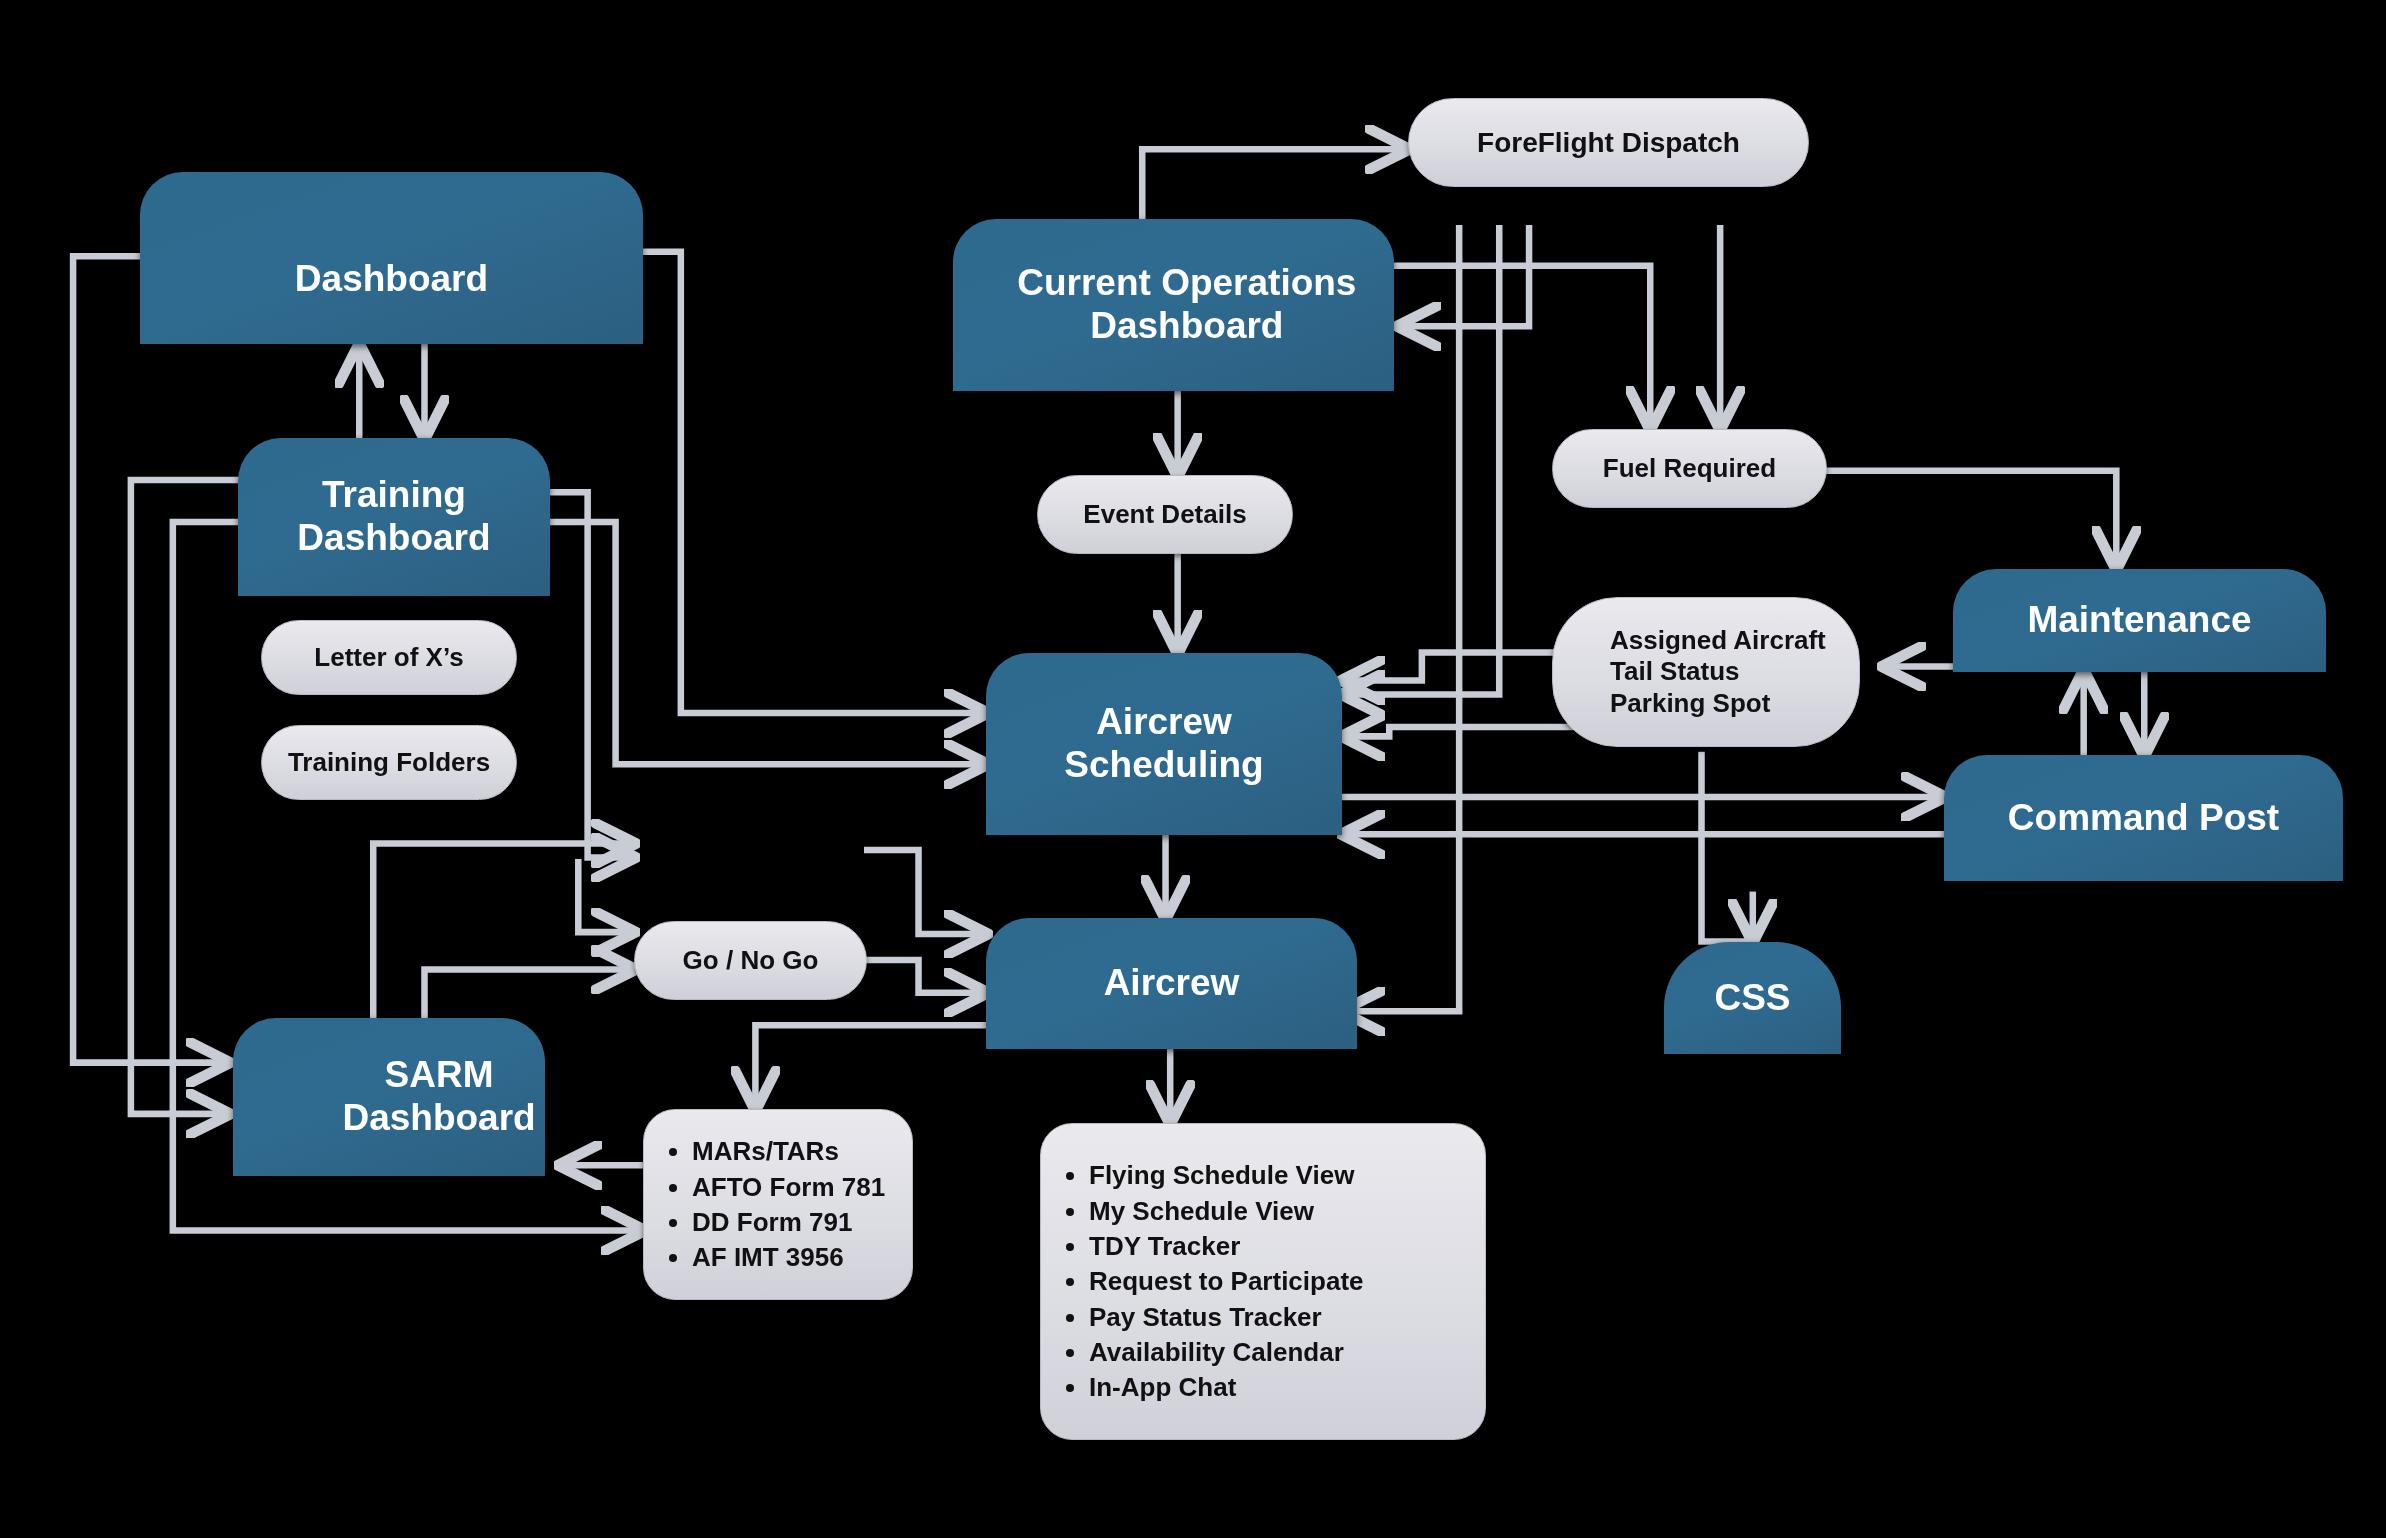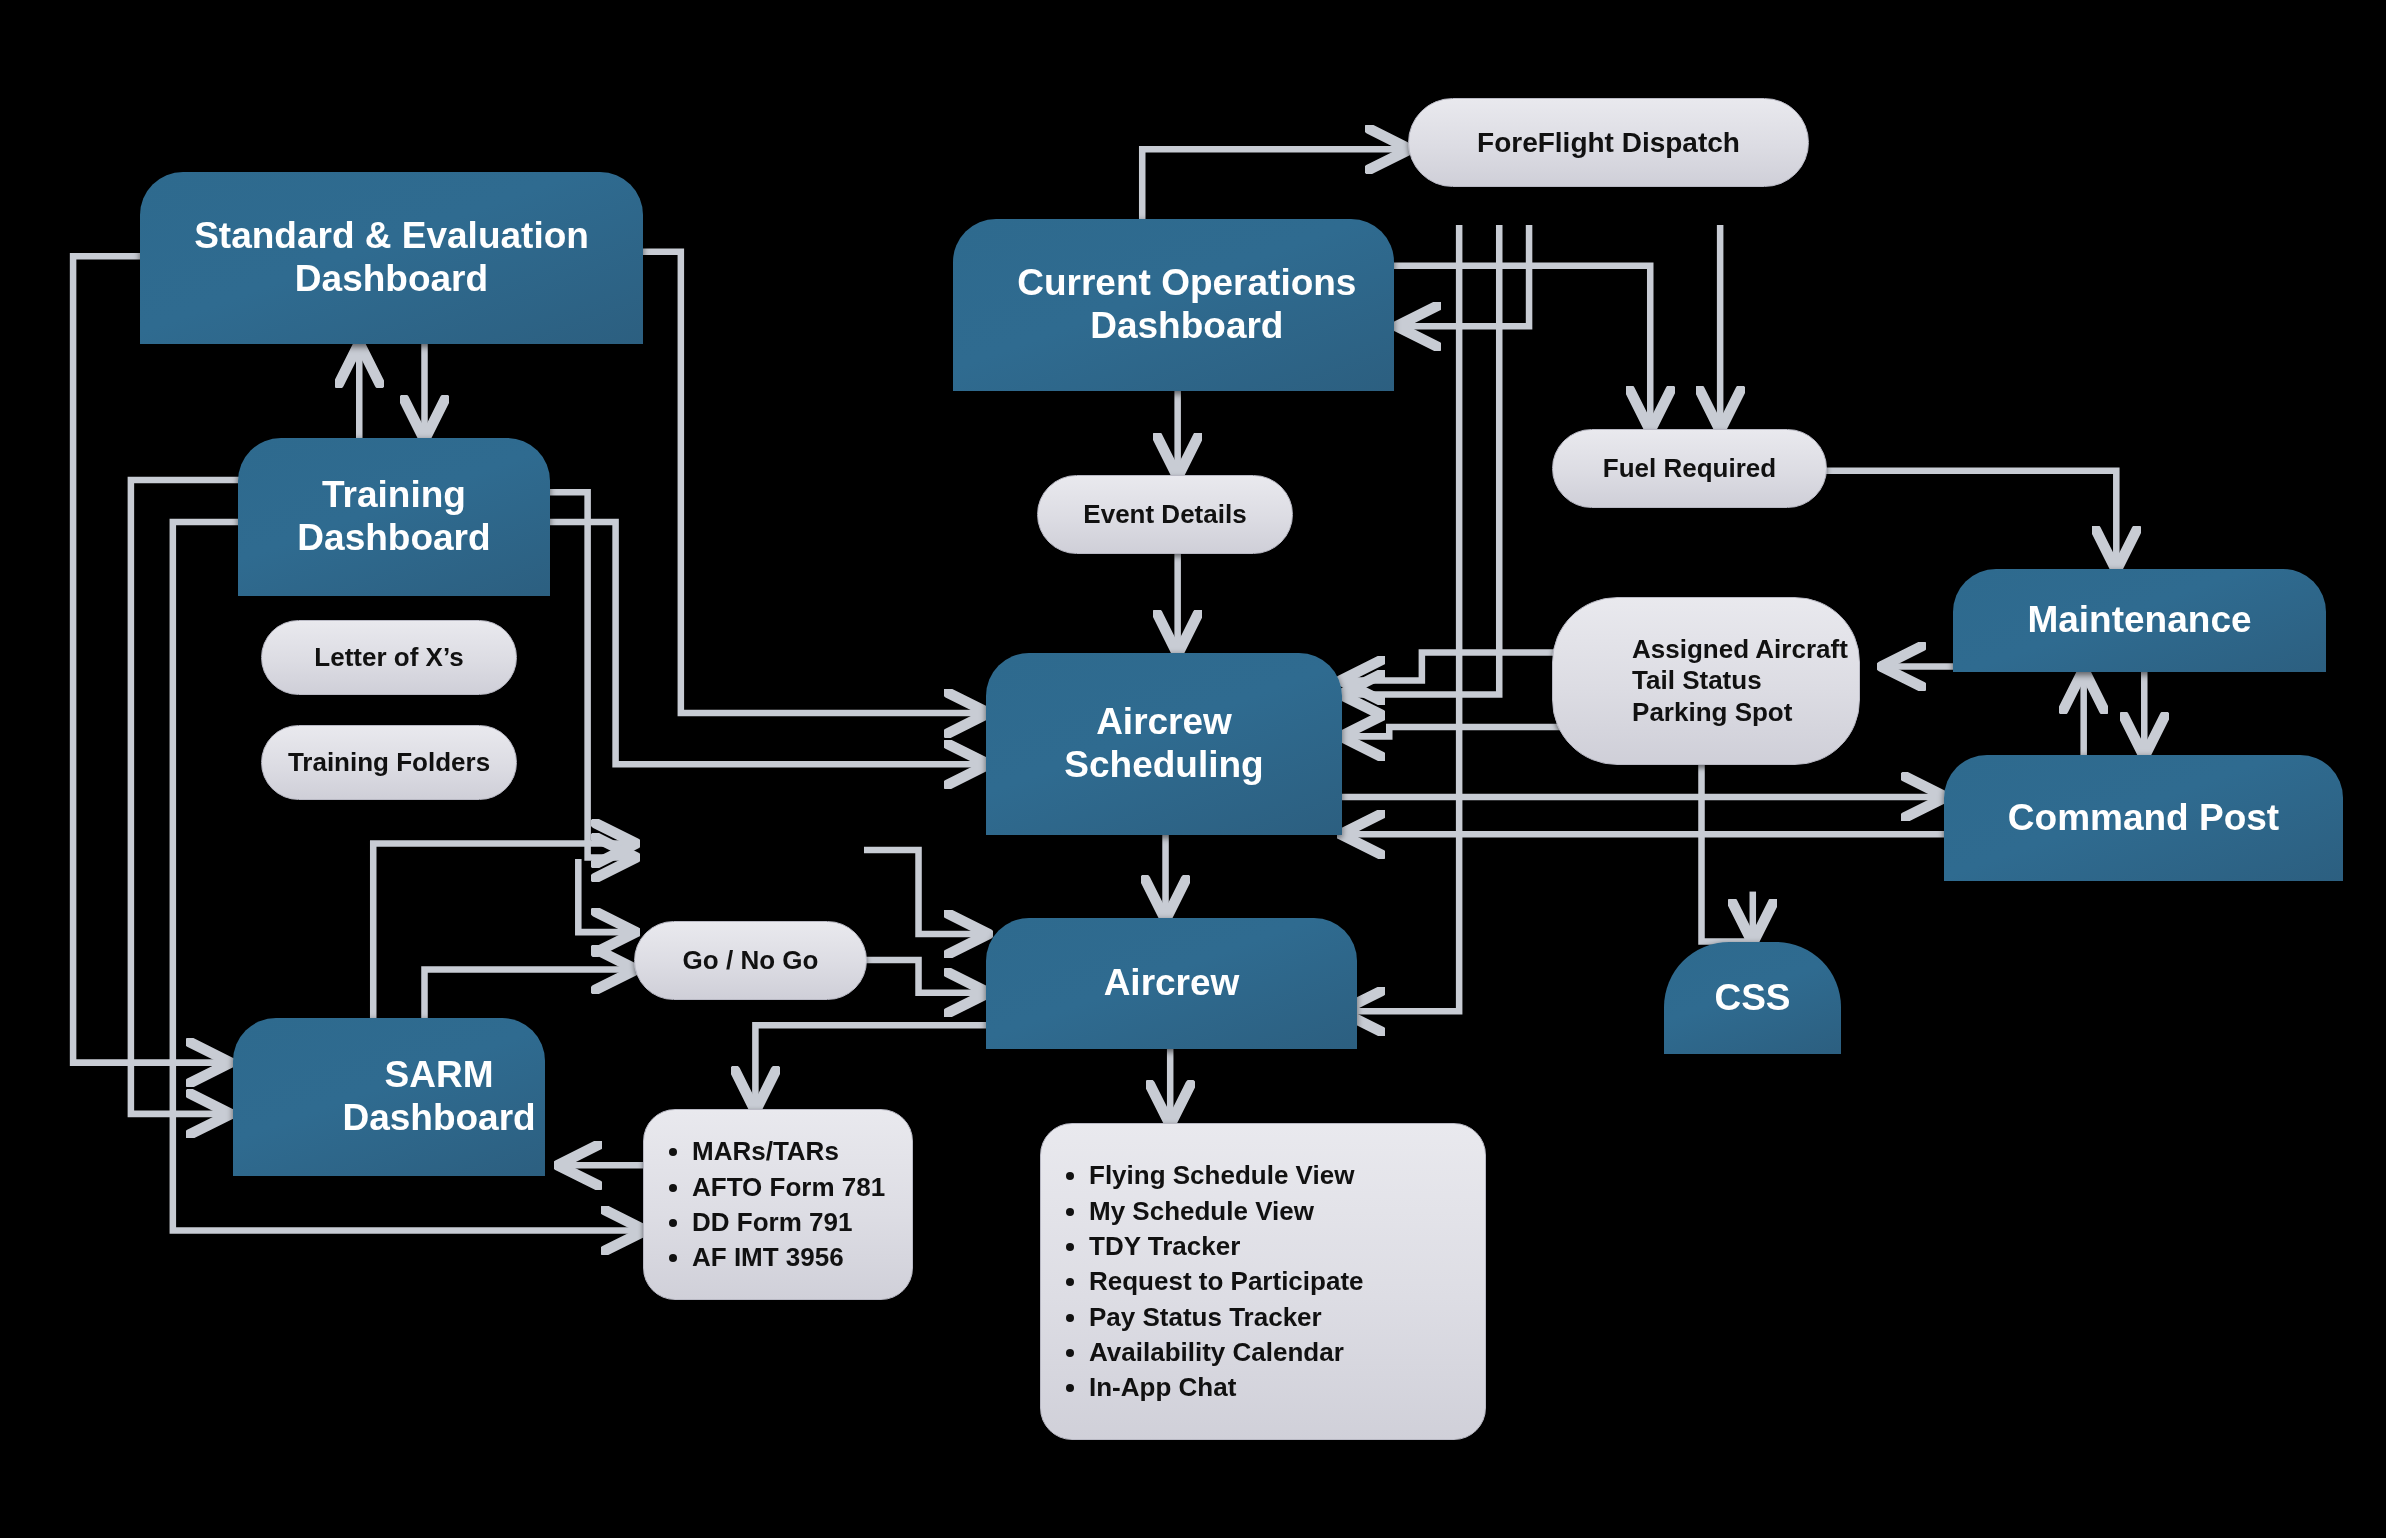--- a/index.html
+++ b/index.html
@@ -107,21 +107,21 @@
       <path d="M 1058,1100 L 810,1100 L 810,1190"></path>
 
       <path d="M 1255,1125 L 1255,1205"></path>
 
       <path d="M 690,1250 L 600,1250"></path>
     </g>
   </svg>
 
   <div class="node" style="left:140px;top:172px;width:503px;height:172px;font-size:37px;">
     <span>
-      <span>Standard &amp; Evaluation</span><br>
+      <br>
       <span>Dashboard</span>
     </span>
   </div>
 
   <div class="node" style="left:238px;top:438px;width:312px;height:158px;font-size:37px;">
     <span>
       <span>Training</span><br>
       <span>Dashboard</span>
     </span>
   </div>
@@ -143,22 +143,22 @@
       <span>Dashboard</span>
     </span>
   </div>
 
   <div class="pill" style="left:1037px;top:475px;width:256px;height:79px;font-size:26px;">Event Details</div>
 
   <div class="pill" style="left:1552px;top:429px;width:275px;height:79px;font-size:26px;">Fuel Required</div>
 
   <div class="pill" style="left:1408px;top:98px;width:401px;height:89px;font-size:28px;">ForeFlight Dispatch</div>
 
-  <div class="pill" style="left:1552px;top:597px;width:308px;height:168px;font-size:26px;
-              border-radius:65px;text-align:left;justify-content:flex-end;padding-left:35px;">
+  <div class="pill" style="left:1552px;top:597px;width:308px;height:150px;font-size:26px;
+              border-radius:65px;text-align:left;justify-content:center;padding-left:35px;">
     <span>
       <span>Assigned Aircraft</span><br>
       <span>Tail Status</span><br>
       <span>Parking Spot</span>
     </span>
   </div>
 
   <div class="node" style="left:1953px;top:569px;width:373px;height:103px;font-size:37px;">Maintenance</div>
 
   <div class="node" style="left:1944px;top:755px;width:399px;height:126px;font-size:37px;">Command Post</div>

